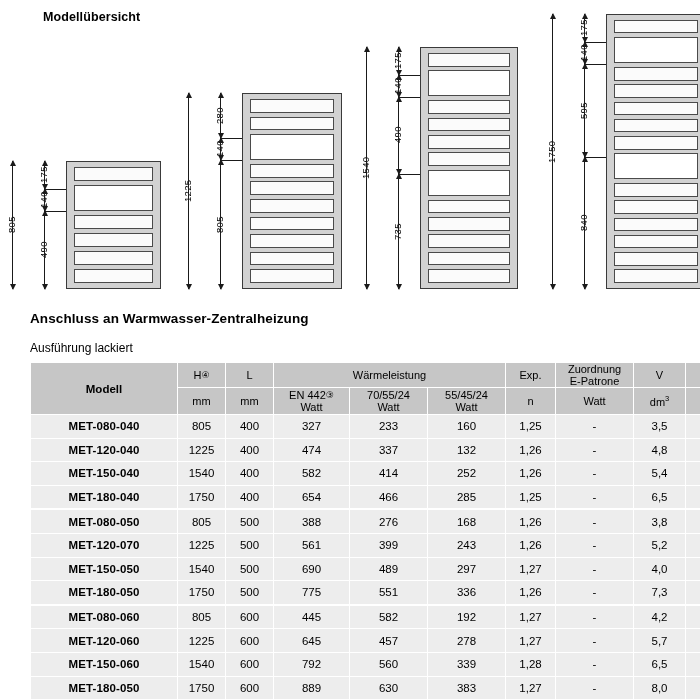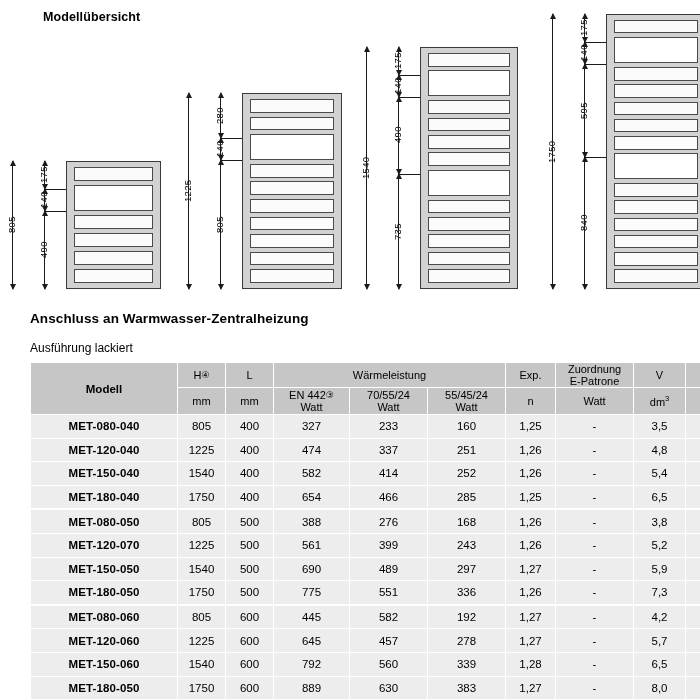--- a/index.html
+++ b/index.html
@@ -380,21 +380,21 @@
         <td>-</td>
         <td>3,5</td>
         <td>6,5</td>
       </tr>
       <tr>
         <td class="model">MET-120-040</td>
         <td>1225</td>
         <td>400</td>
         <td>474</td>
         <td>337</td>
-        <td>251</td>
+        <td>132</td>
         <td>1,26</td>
         <td>-</td>
         <td>4,8</td>
         <td>9,8</td>
       </tr>
       <tr>
         <td class="model">MET-150-040</td>
         <td>1540</td>
         <td>400</td>
         <td>582</td>
@@ -443,21 +443,21 @@
       </tr>
       <tr>
         <td class="model">MET-150-050</td>
         <td>1540</td>
         <td>500</td>
         <td>690</td>
         <td>489</td>
         <td>297</td>
         <td>1,27</td>
         <td>-</td>
-        <td>5,9</td>
+        <td>4,0</td>
         <td>13,5</td>
       </tr>
       <tr class="groupend">
         <td class="model">MET-180-050</td>
         <td>1750</td>
         <td>500</td>
         <td>775</td>
         <td>551</td>
         <td>336</td>
         <td>1,26</td>

